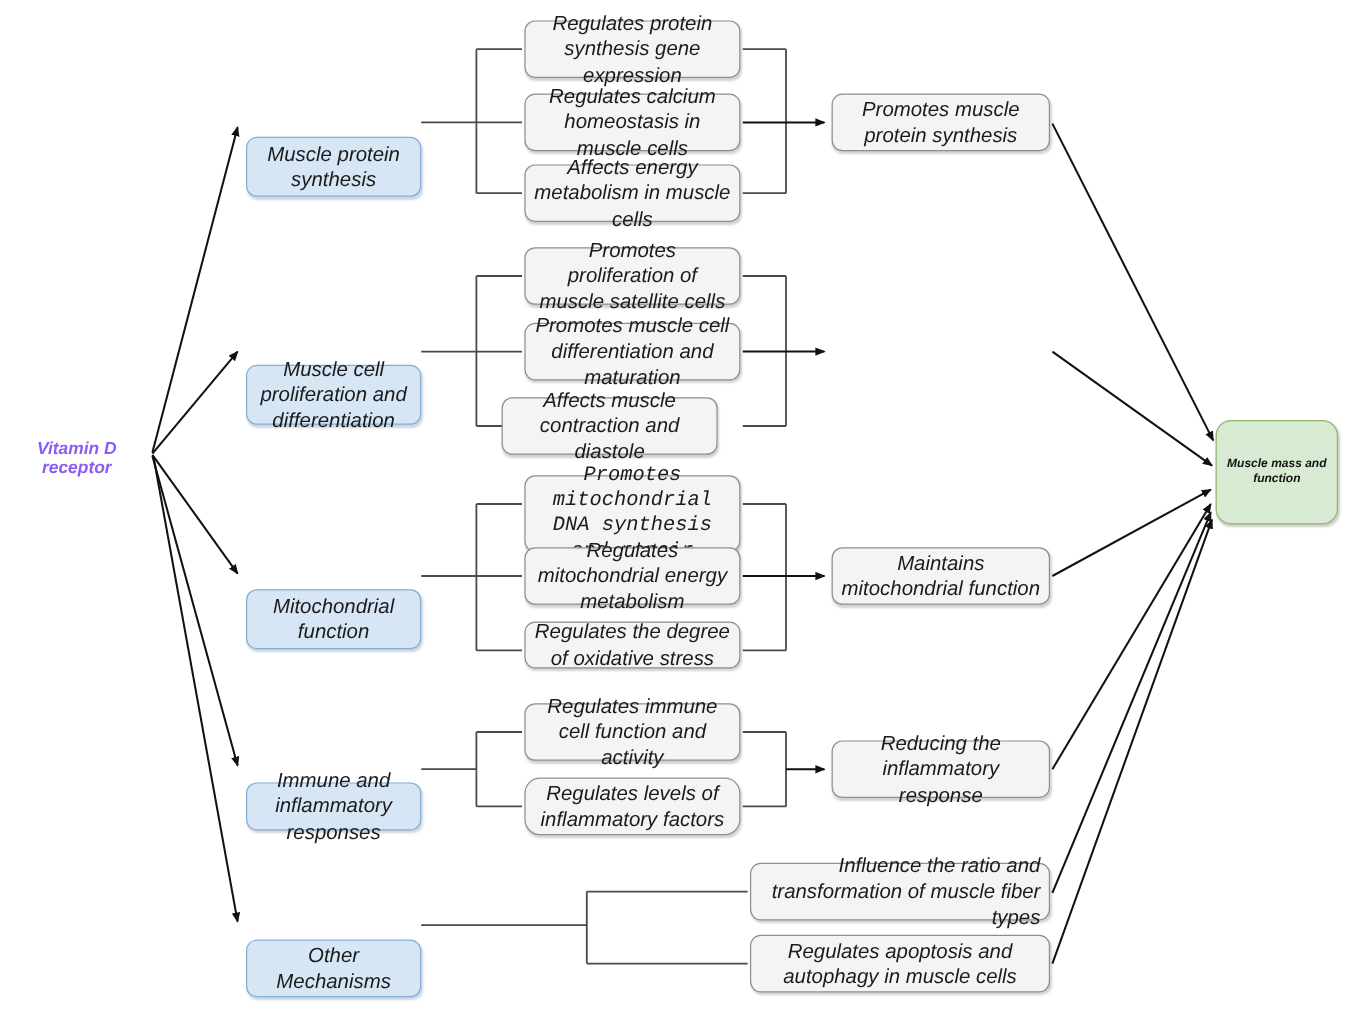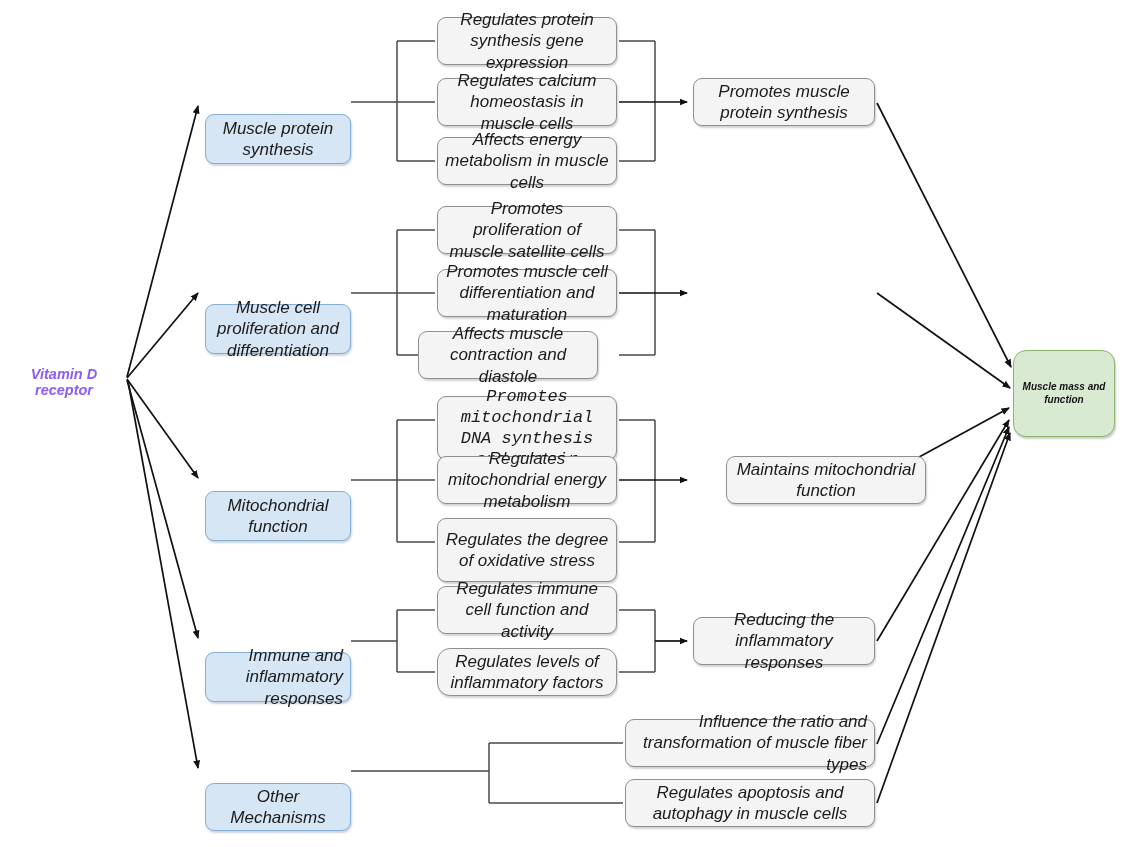--- a/index.html
+++ b/index.html
@@ -86,40 +86,40 @@
       <path class="arrow" d="M877,744 L1009,427"></path>
       <path class="arrow" d="M877,803 L1010,433"></path>
     </g>
   </svg>
 
   <div class="root-label" style="left:4px; top:366px; width:120px;">Vitamin D receptor</div>
 
   <div class="node cat" style="left:205px; top:78px;  width:146px; height:50px;">Muscle protein synthesis</div>
   <div class="node cat" style="left:205px; top:268px; width:146px; height:50px;">Muscle cell proliferation and differentiation</div>
   <div class="node cat" style="left:205px; top:455px; width:146px; height:50px;">Mitochondrial function</div>
-  <div class="node cat" style="left:205px; top:616px; width:146px; height:50px;text-align:right;">Immune and inflammatory responses</div>
+  <div class="node cat" style="left:205px; top:616px; width:146px; height:40px;">Immune and inflammatory responses</div>
   <div class="node cat" style="left:205px; top:747px; width:146px; height:48px;">Other Mechanisms</div>
 
   <div class="node mech" style="left:437px; top:17px;  width:180px; height:48px;">Regulates protein synthesis gene expression</div>
   <div class="node mech" style="left:437px; top:78px;  width:180px; height:48px;">Regulates calcium homeostasis in muscle cells</div>
   <div class="node mech" style="left:437px; top:137px; width:180px; height:48px;">Affects energy metabolism in muscle cells</div>
 
   <div class="node mech" style="left:437px; top:206px; width:180px; height:48px;">Promotes proliferation of muscle satellite cells</div>
   <div class="node mech" style="left:437px; top:269px; width:180px; height:48px;">Promotes muscle cell differentiation and maturation</div>
   <div class="node mech" style="left:418px; top:331px; width:180px; height:48px;">Affects muscle contraction and diastole</div>
 
   <div class="node mech" style="left:437px; top:396px; width:180px; height:64px;font-family:Liberation Mono, monospace;">Promotes mitochondrial DNA synthesis and repair</div>
   <div class="node mech" style="left:437px; top:456px; width:180px; height:48px;">Regulates mitochondrial energy metabolism</div>
-  <div class="node mech" style="left:437px; top:518px; width:180px; height:64px;">Regulates the degree of oxidative stress</div>
+  <div class="node mech" style="left:437px; top:518px; width:180px; height:39px;">Regulates the degree of oxidative stress</div>
 
   <div class="node mech" style="left:437px; top:586px; width:180px; height:48px;">Regulates immune cell function and activity</div>
   <div class="node mech" style="left:437px; top:648px; width:180px; height:48px;border-radius:13px;">Regulates levels of inflammatory factors</div>
 
   <div class="node mech" style="left:625px; top:719px; width:250px; height:48px;text-align:right;">Influence the ratio and transformation of muscle fiber types</div>
   <div class="node mech" style="left:625px; top:779px; width:250px; height:48px;">Regulates apoptosis and autophagy in muscle cells</div>
 
   <div class="node mech" style="left:693px; top:78px;  width:182px; height:48px;">Promotes muscle protein synthesis</div>
-  <div class="node mech" style="left:726px; top:456px; width:200px; height:48px;">Maintains mitochondrial function</div>
-  <div class="node mech" style="left:693px; top:617px; width:182px; height:48px;">Reducing the inflammatory responses</div>
+  <div class="node mech" style="left:693px; top:456px; width:182px; height:48px;">Maintains mitochondrial function</div>
+  <div class="node mech" style="left:693px; top:617px; width:182px; height:48px;">Reducing the inflammatory response</div>
 
   <div class="node sinkbox" style="left:1013px; top:350px; width:102px; height:87px;">Muscle mass and function</div>
 
 </div>
 
 </body></html>

